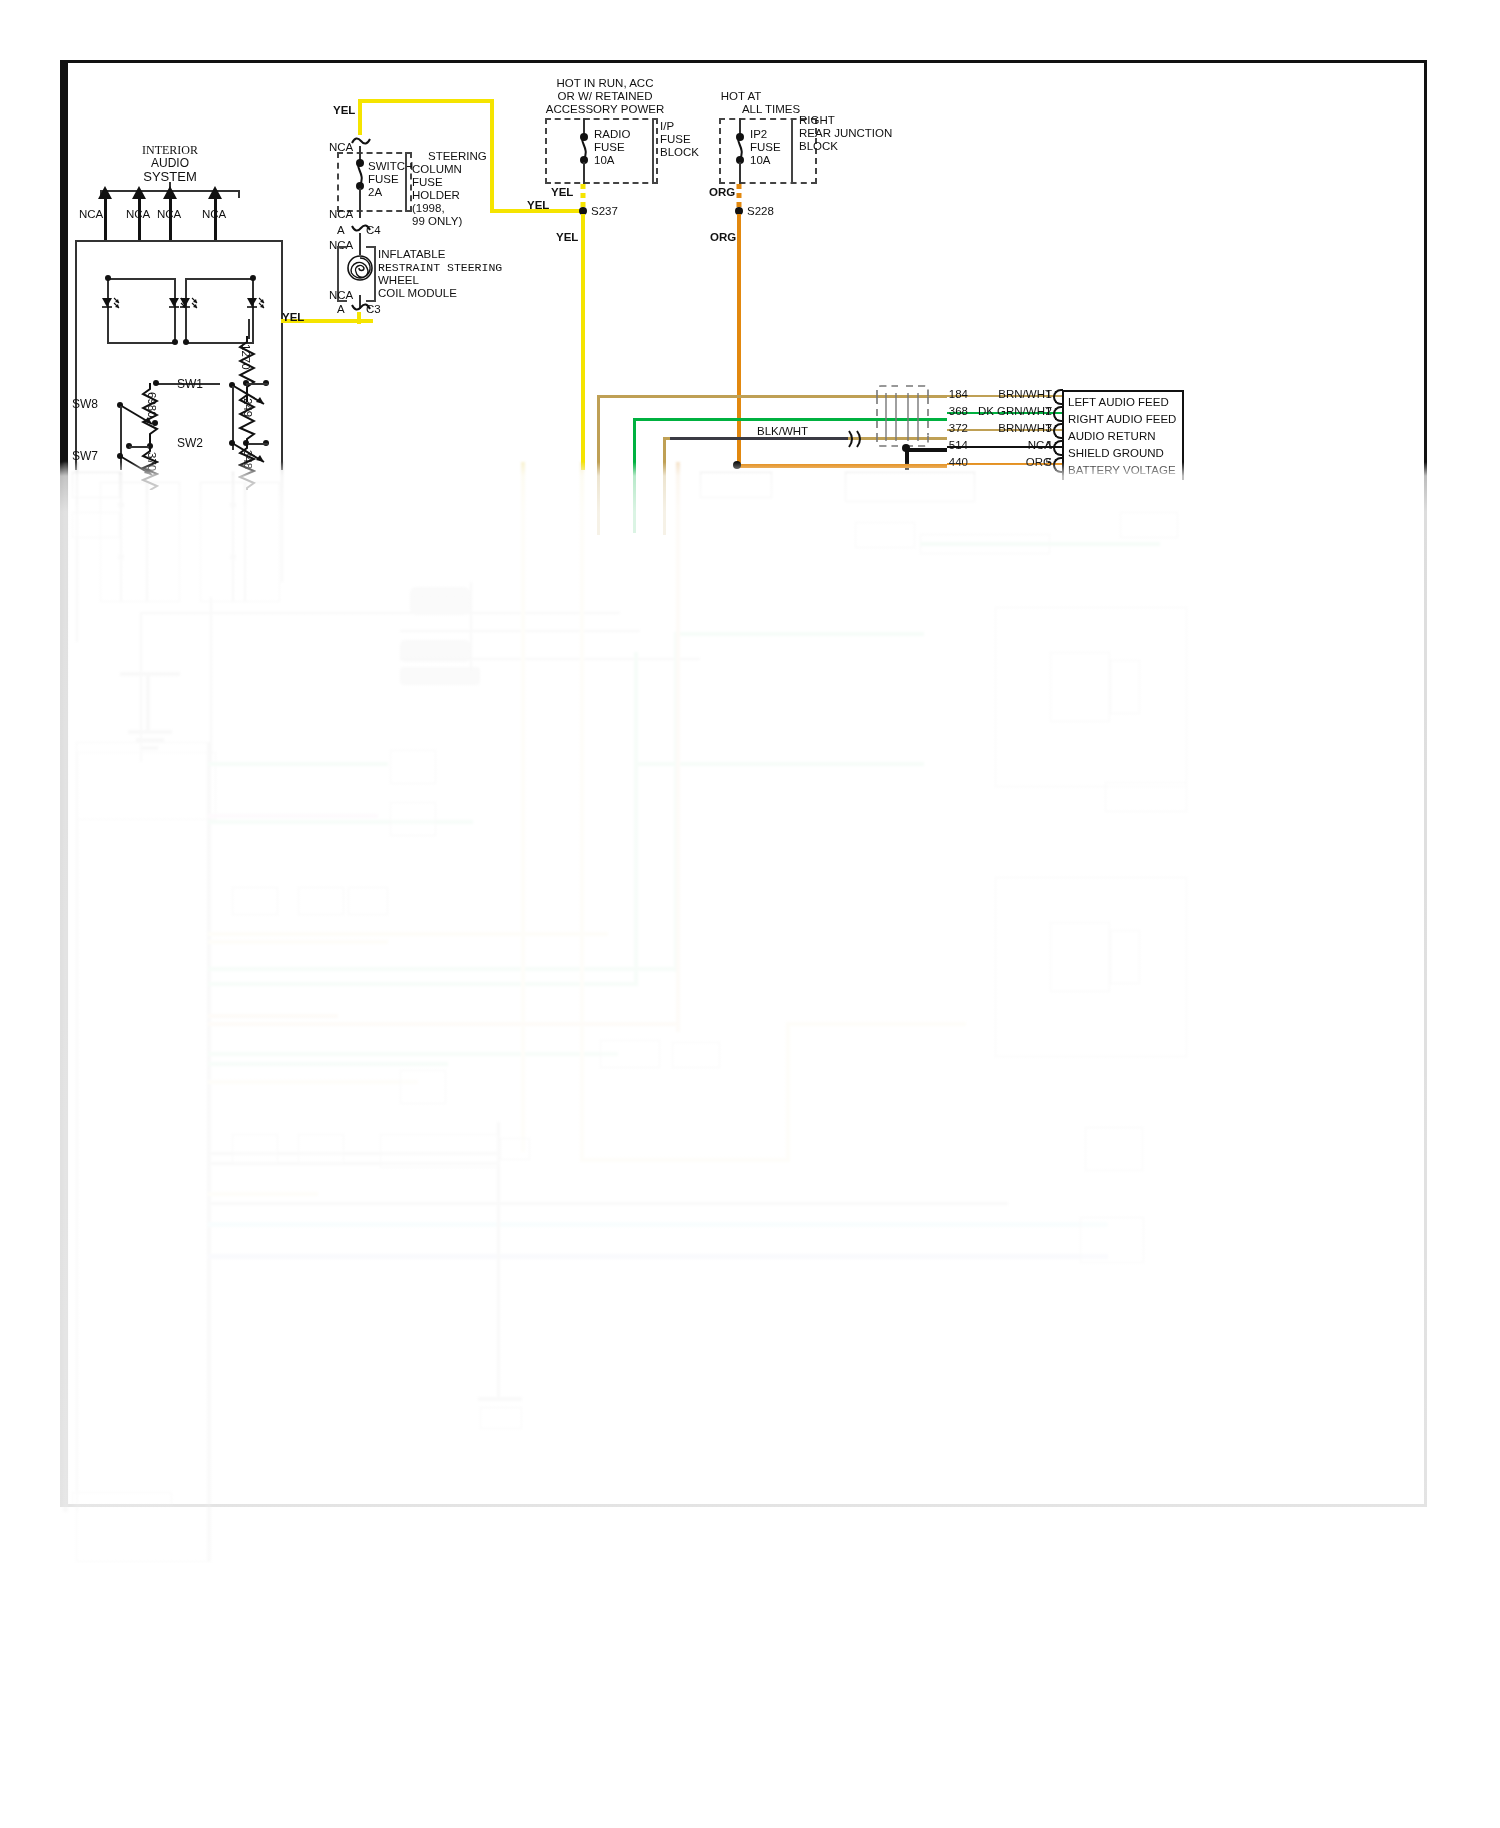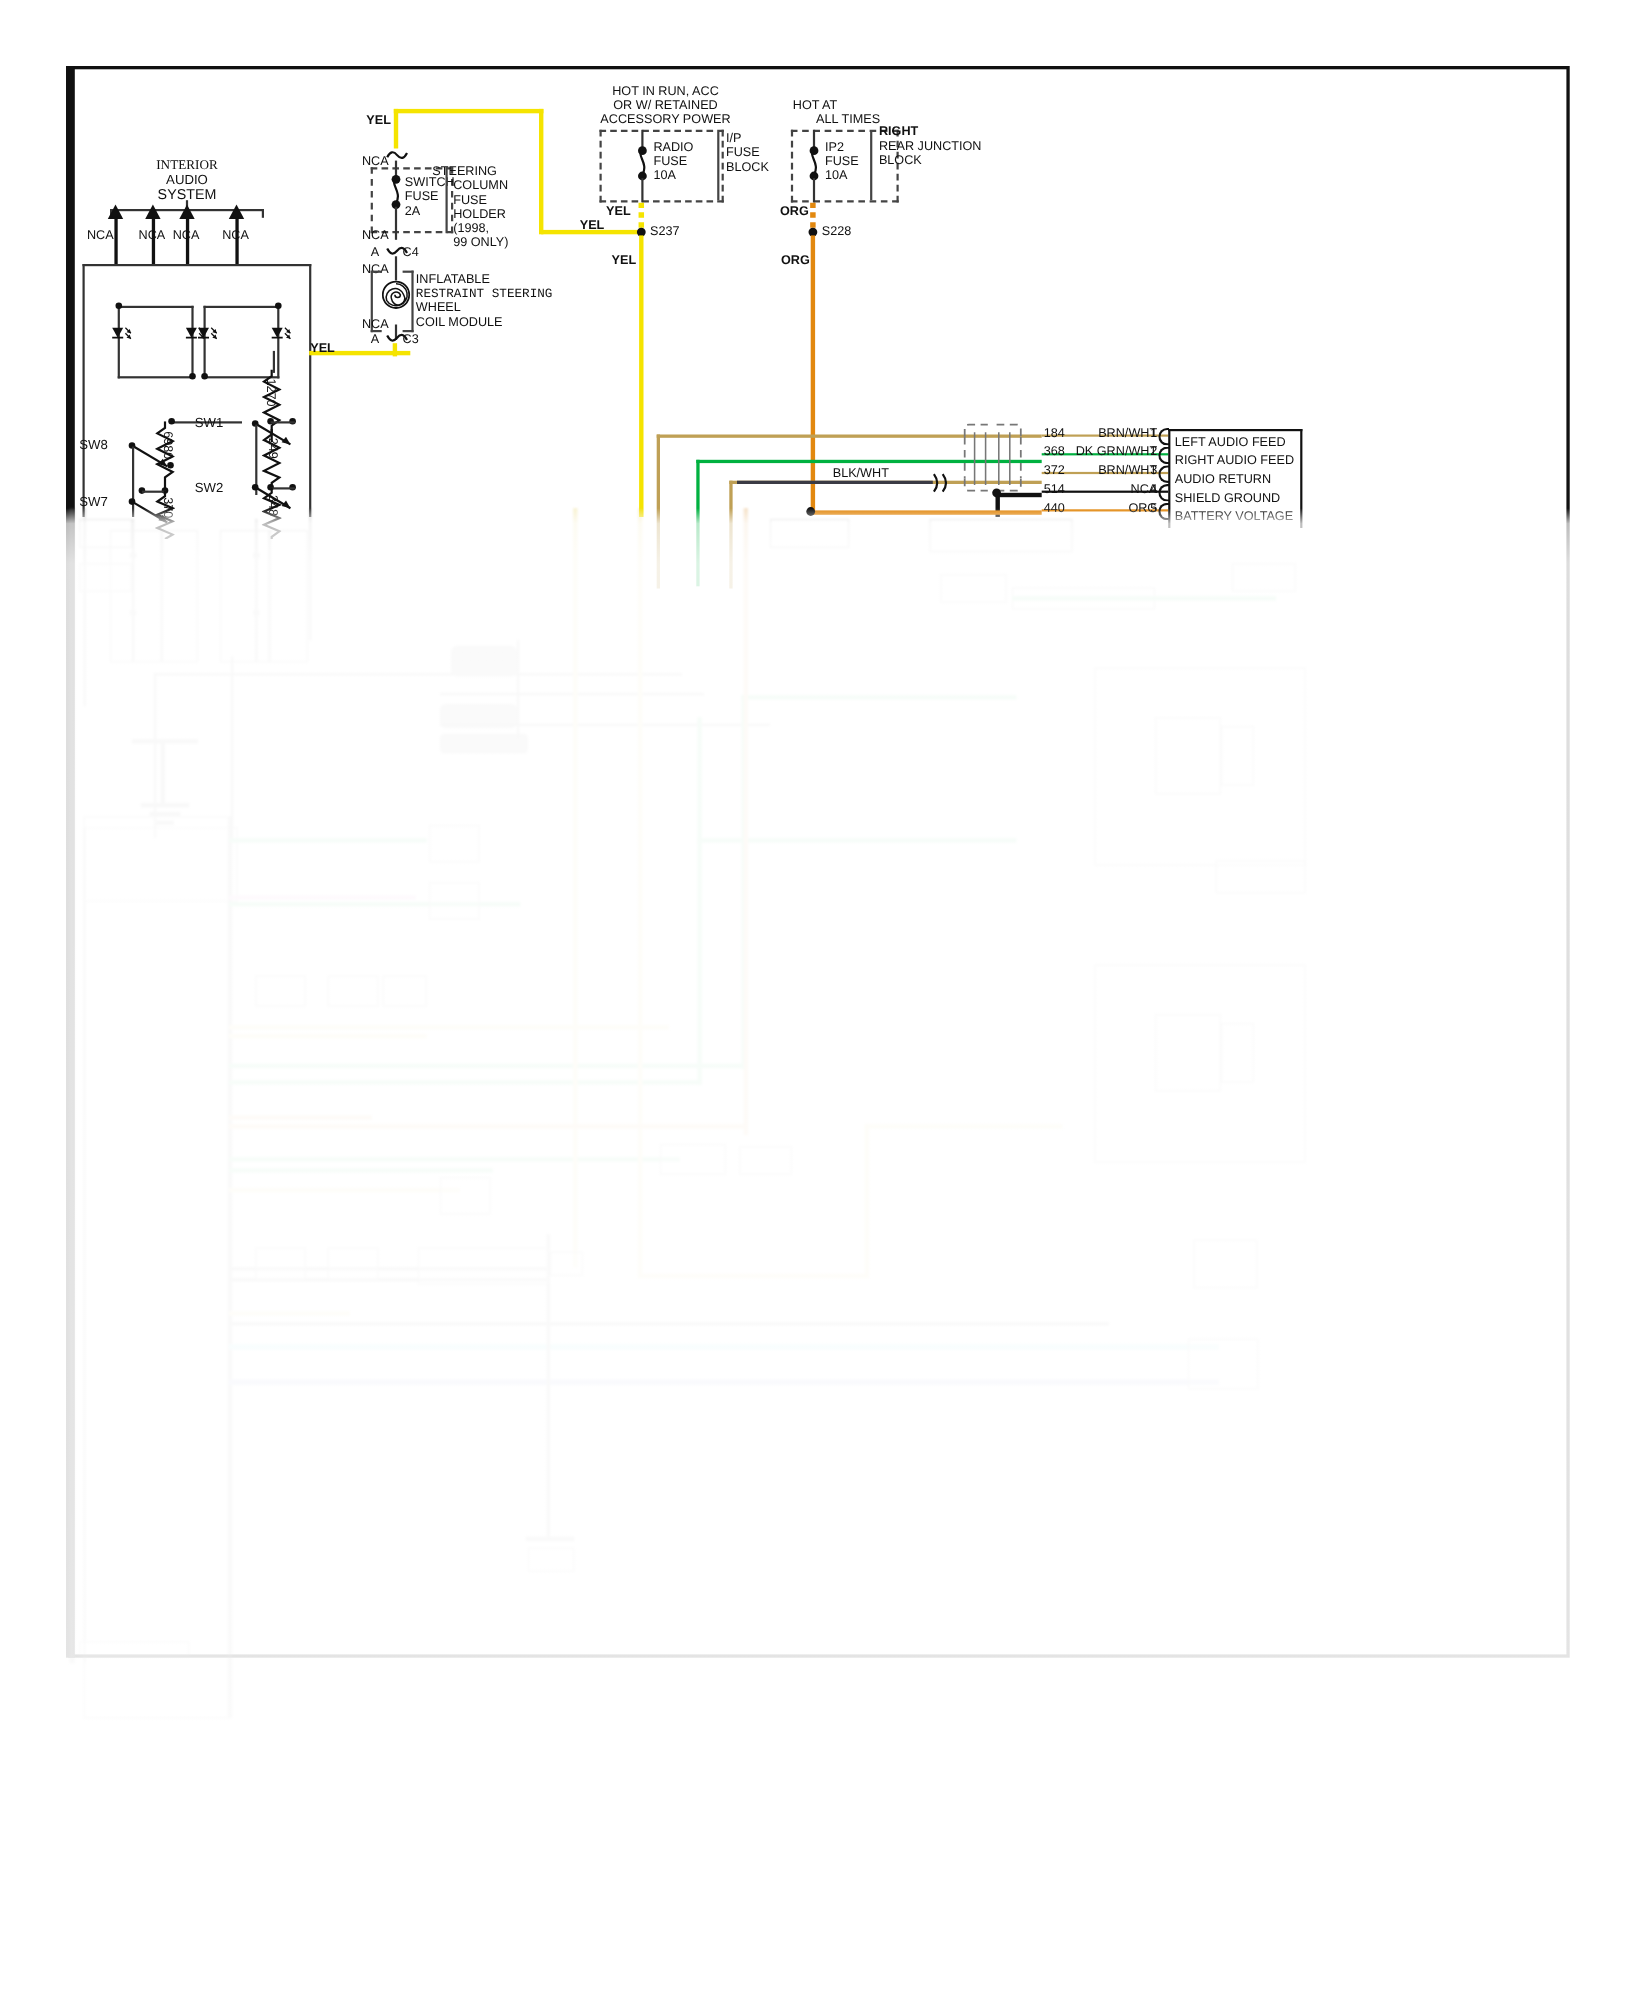--- a/index.html
+++ b/index.html
@@ -234,21 +234,21 @@
       <path d="M8 0 C2 4 14 11 8 22" fill="none" stroke="#111" stroke-width="2"></path>
     </svg>
     <div class="dot" style="left:356px;top:182px;"></div>
     <div class="wire vt" style="left:359px;top:188px;height:30px;"></div>
 
     <div class="lbl" style="left:368px;top:160px;font-size:11.5px;">SWITCH</div>
     <div class="lbl" style="left:368px;top:173px;font-size:11.5px;">FUSE</div>
     <div class="lbl" style="left:368px;top:186px;font-size:11.5px;">2A</div>
 
     <div class="wire vt" style="left:405px;top:152px;height:60px;background:#444;"></div>
-    <div class="lbl" style="left:393px;top:150px;">STEERING</div>
+    <div class="lbl" style="left:428px;top:150px;">STEERING</div>
     <div class="lbl" style="left:412px;top:163px;">COLUMN</div>
     <div class="lbl" style="left:412px;top:176px;">FUSE</div>
     <div class="lbl" style="left:412px;top:189px;">HOLDER</div>
     <div class="lbl" style="left:412px;top:202px;">(1998,</div>
     <div class="lbl" style="left:412px;top:215px;">99 ONLY)</div>
 
     <div class="lbl" style="left:329px;top:208px;">NCA</div>
 
     <svg style="position:absolute;left:350px;top:222px;width:22px;height:14px;">
       <path d="M2 4 Q6 12 11 6 Q16 0 20 8" fill="none" stroke="#111" stroke-width="2"></path>
@@ -329,21 +329,21 @@
       <path d="M8 0 C2 4 14 11 8 22" fill="none" stroke="#111" stroke-width="2"></path>
     </svg>
     <div class="dot" style="left:736px;top:156px;"></div>
     <div class="wire vt" style="left:739px;top:162px;height:22px;"></div>
 
     <div class="lbl" style="left:750px;top:128px;font-size:11.5px;">IP2</div>
     <div class="lbl" style="left:750px;top:141px;font-size:11.5px;">FUSE</div>
     <div class="lbl" style="left:750px;top:154px;font-size:11.5px;">10A</div>
 
     <div class="wire vt" style="left:791px;top:120px;height:62px;background:#444;"></div>
-    <div class="lbl" style="left:799px;top:114px;font-weight:bold;">RIGHT</div>
+    <div class="lbl" style="left:799px;top:114px;">RIGHT</div>
     <div class="lbl" style="left:799px;top:127px;">REAR JUNCTION</div>
     <div class="lbl" style="left:799px;top:140px;">BLOCK</div>
 
     <svg style="position:absolute;left:735px;top:184px;width:8px;height:28px;">
       <line x1="4" y1="0" x2="4" y2="28" stroke="#e2880f" stroke-width="5" stroke-dasharray="5 4"></line>
     </svg>
     <div class="lbl" style="left:709px;top:186px;font-weight:600;">ORG</div>
 
     <div class="dot" style="left:735px;top:207px;"></div>
     <div class="lbl" style="left:747px;top:205px;font-size:11.5px;">S228</div>

